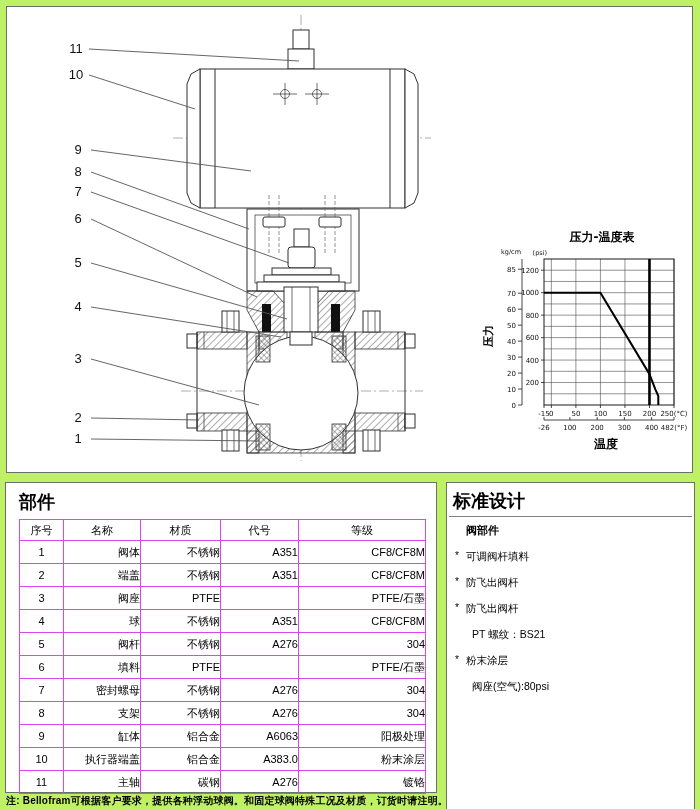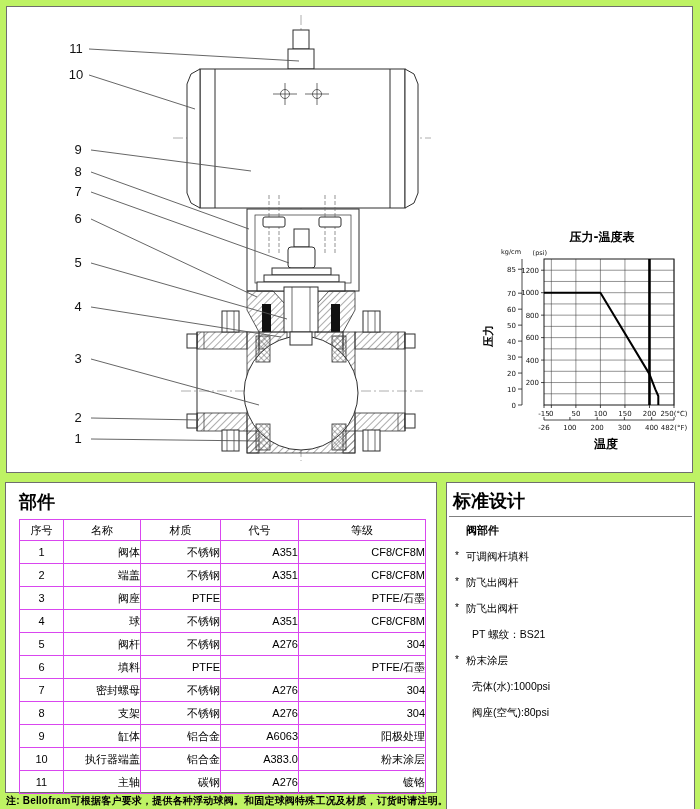--- a/index.html
+++ b/index.html
@@ -387,19 +387,18 @@
 
   <div class="panel std-panel">
     <div class="std-title">标准设计</div>
     <div class="rule"></div>
     <div class="sd-sub">阀部件</div>
     <div class="sd-line"><span class="marker">*</span><span>可调阀杆填料</span></div>
     <div class="sd-line"><span class="marker">*</span><span>防飞出阀杆</span></div>
     <div class="sd-line"><span class="marker">*</span><span>防飞出阀杆</span></div>
     <div class="sd-line indent"><span>PT 螺纹：BS21</span></div>
     <div class="sd-line"><span class="marker">*</span><span>粉末涂层</span></div>
-    <div class="sd-line indent"><span>壳体(水):1000psi</span></div>
     <div class="sd-line indent"><span>阀座(空气):80psi</span></div>
   </div>
 
   <div class="footnote">注: Bellofram可根据客户要求，提供各种浮动球阀。和固定球阀特殊工况及材质，订货时请注明。</div>
 
 </div>
 
 </body></html>

